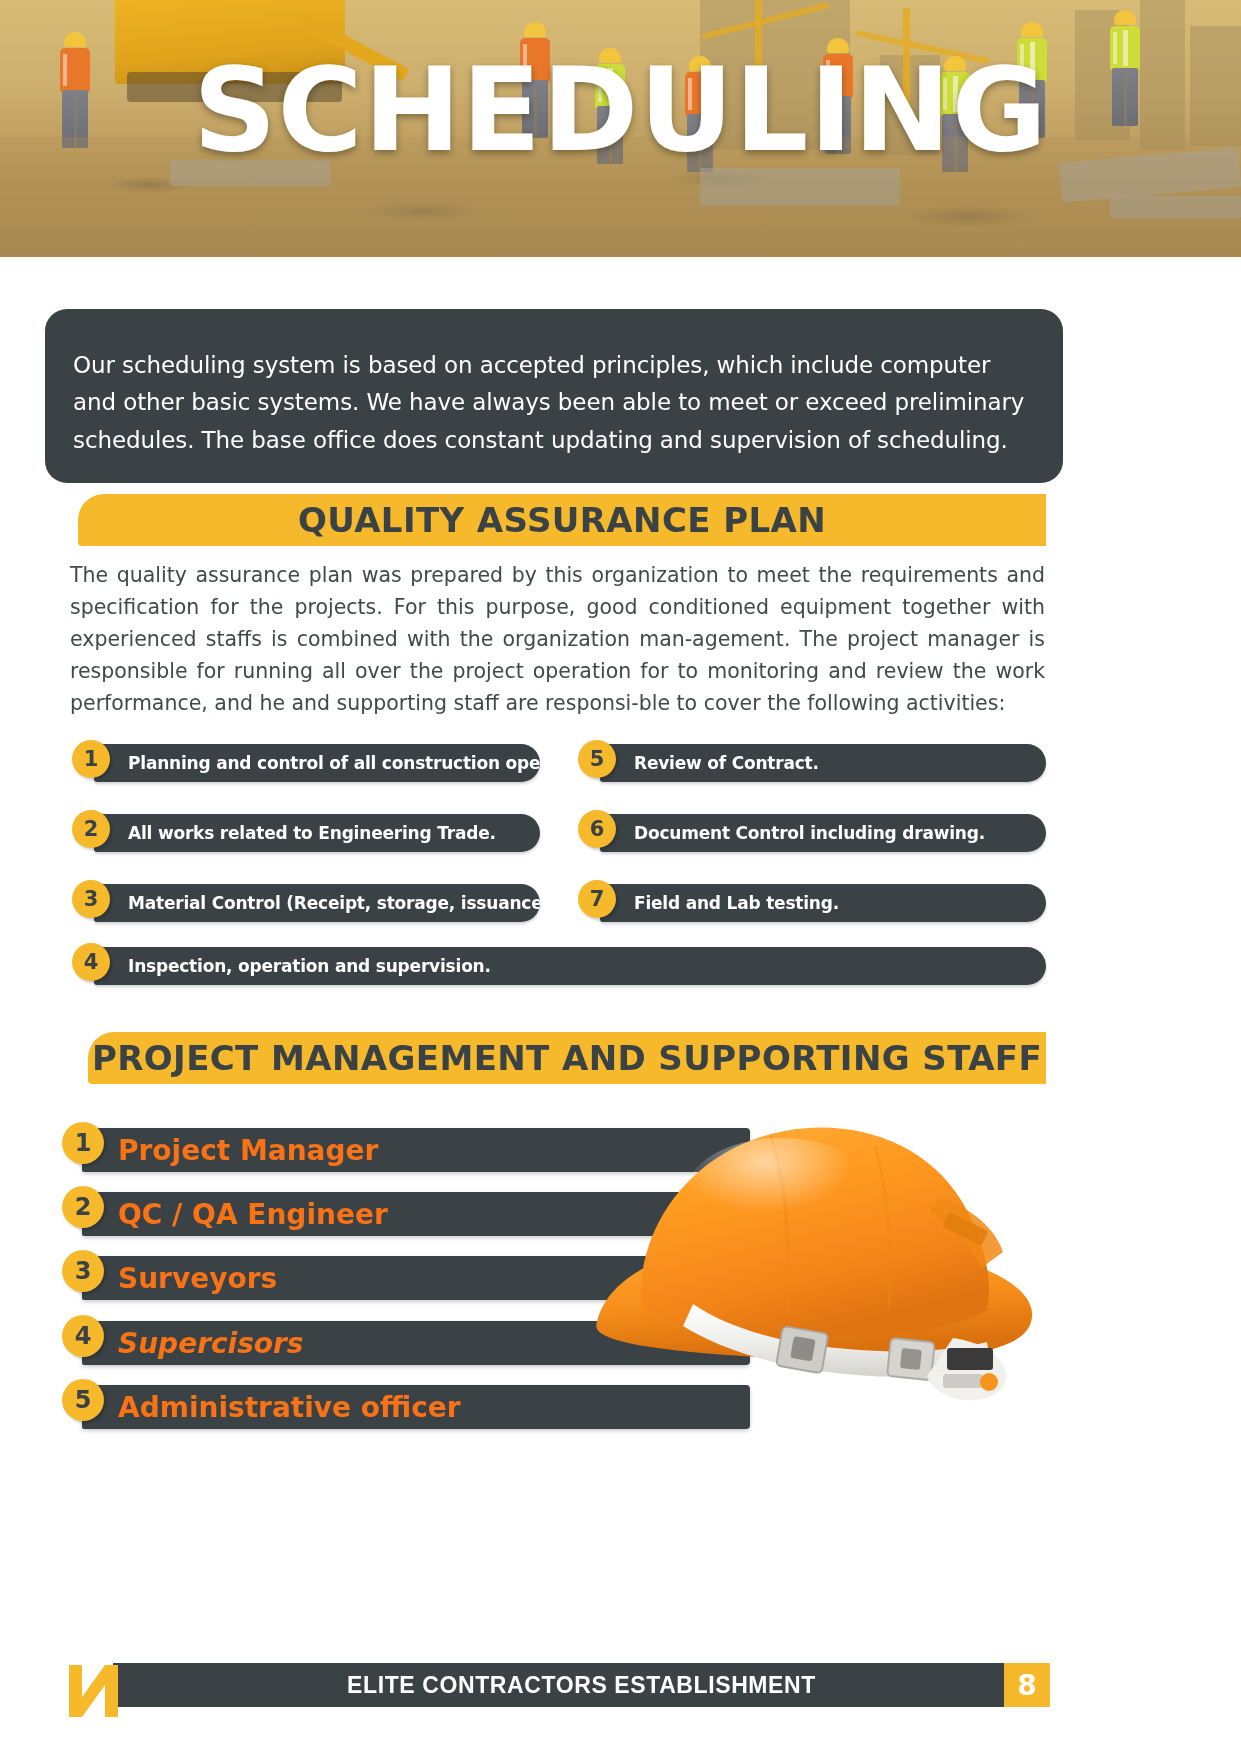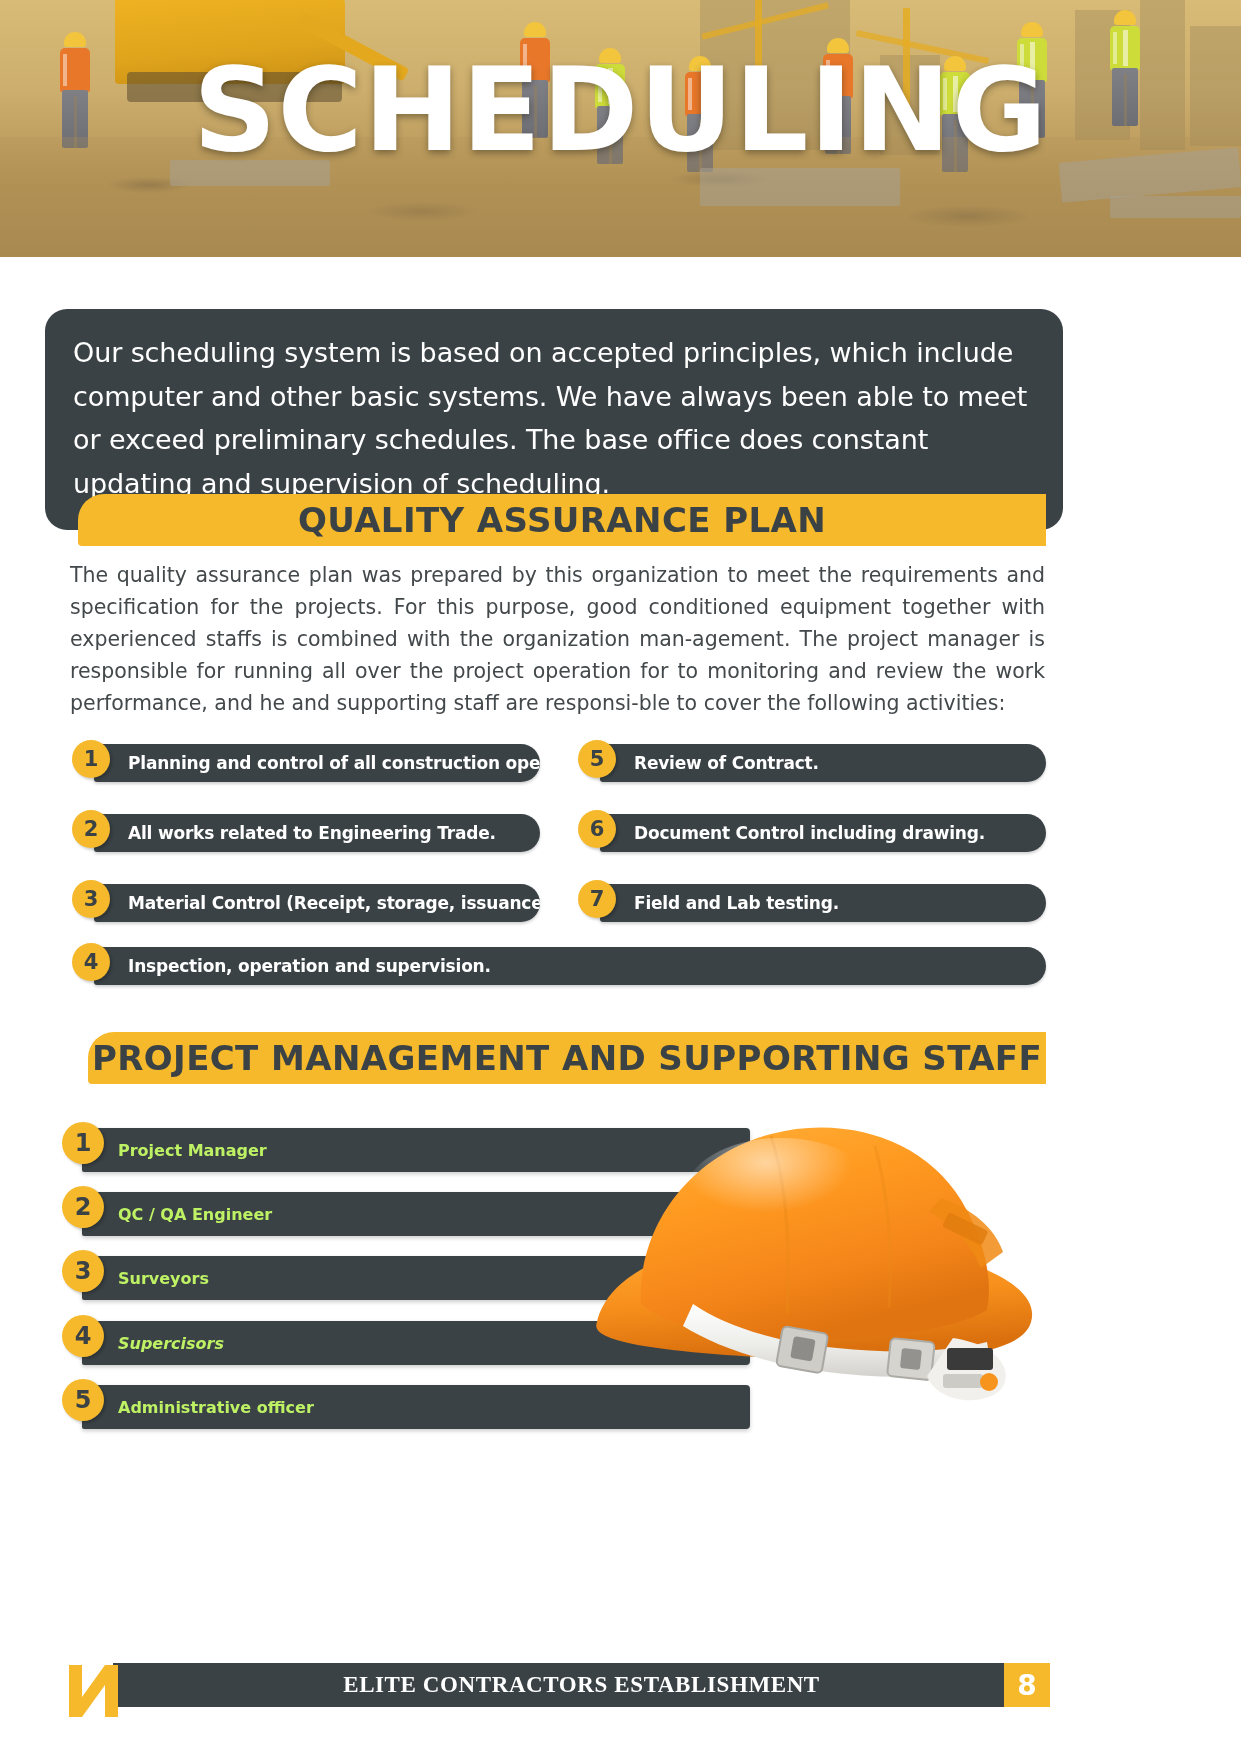--- a/index.html
+++ b/index.html
@@ -156,24 +156,25 @@
     position: absolute;
     left: 45px;
     top: 309px;
     width: 1018px;
     background: #3a4246;
     border-radius: 22px;
     padding: 22px 28px 24px 28px;
   }
   .intro-text {
     color: #ffffff;
-    font-size: 27px;
+    font-size: 23px;
     line-height: 1.62;
     font-family: "DejaVu Sans", sans-serif;
     letter-spacing: -0.1px;
+    margin-top: 16px;
   }
 
   
   .section-bar {
     position: absolute;
     height: 52px;
     background: #f5b92b;
     border-top-left-radius: 26px;
     border-bottom-left-radius: 4px;
     display: flex;
@@ -257,22 +258,22 @@
     left: 20px;
     top: 6px;
     height: 44px;
     background: #3a4246;
     border-radius: 2px 4px 4px 2px;
     display: flex;
     align-items: center;
     box-shadow: 0 2px 4px rgba(0,0,0,0.20);
   }
   .staff-bar .staff-text {
-    color: #bef264;
-    font-size: 16px;
+    color: #f97316;
+    font-size: 28px;
     font-weight: bold;
     white-space: nowrap;
     padding-left: 36px;
     font-family: "DejaVu Sans", sans-serif;
     text-align: right;
   }
   .staff-num {
     position: absolute;
     left: 0; top: 0;
     width: 42px; height: 42px;
@@ -321,21 +322,21 @@
     background: #3a4246;
     display: flex;
     align-items: center;
     justify-content: center;
   }
   .footer-bar .footer-text {
     color: #ffffff;
     font-size: 23px;
     font-weight: bold;
     letter-spacing: 0.6px;
-    font-family: Liberation Serif, serif;
+    font-family: Liberation Sans, sans-serif;
     white-space: nowrap;
   }
   .page-badge {
     position: absolute;
     right: 0; top: 0;
     width: 46px; height: 44px;
     background: #f5b92b;
     display: flex;
     align-items: center;
     justify-content: center;

